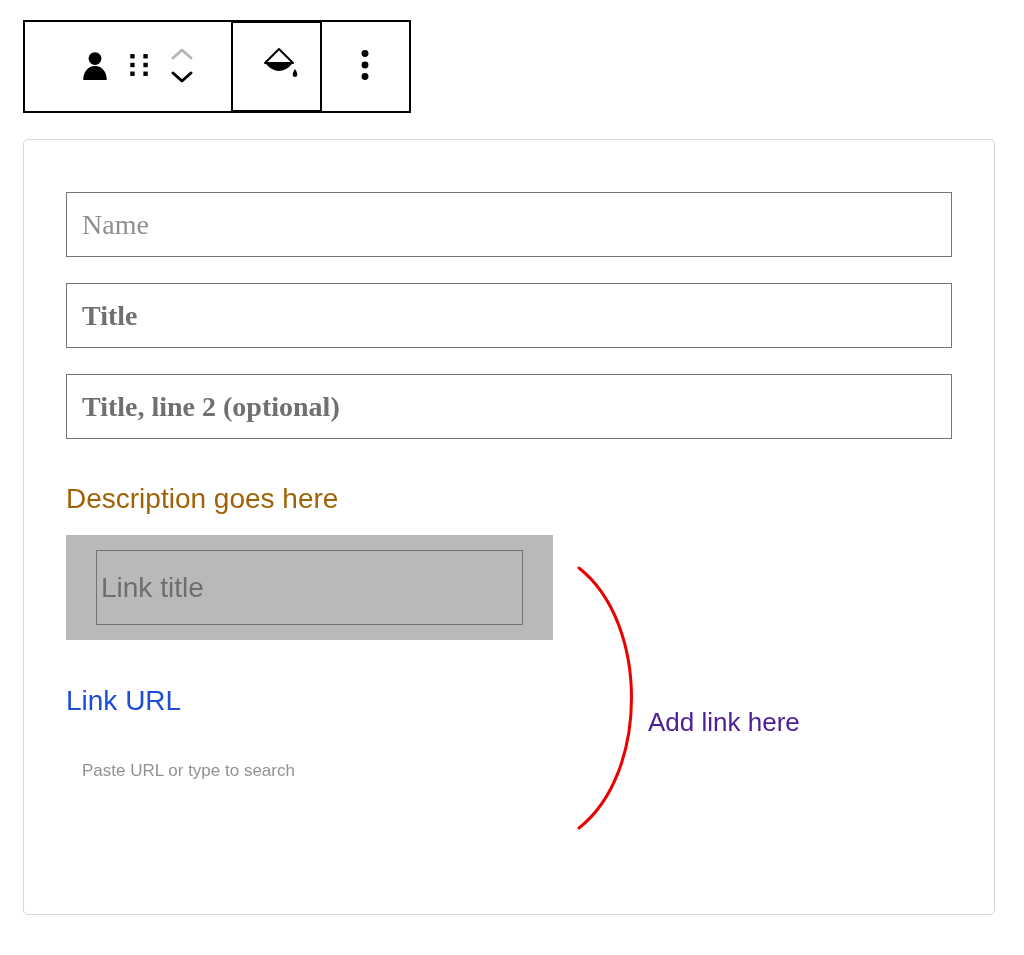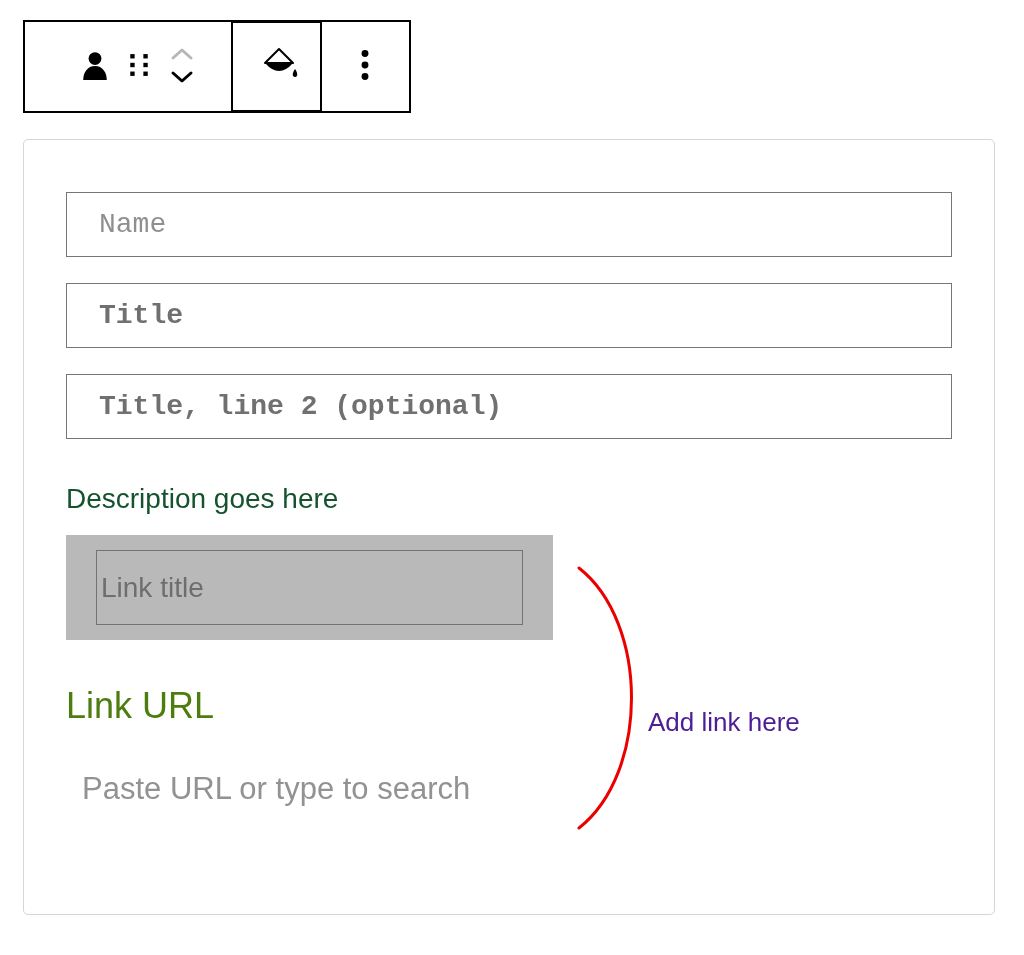--- a/index.html
+++ b/index.html
@@ -56,34 +56,34 @@
       height: 776px;
       border: 1px solid #d6d6d6;
       border-radius: 5px;
       padding: 52px 42px 40px 42px;
     }
 
     .text-field {
       width: 100%;
       height: 65px;
       border: 1px solid #767676;
-      padding: 0 32px;
+      padding: 0 15px;
       font-size: 28px;
       color: #111;
       outline: none;
       margin-bottom: 26px;
       background: #fff;
-      font-family: Liberation Mono, monospace;
+      font-family: Liberation Serif, serif;
     }
     .text-field::placeholder { color: #8f8f8f; font-weight: 400; }
     .text-field.bold::placeholder { font-weight: 600; color: #707070; }
 
     .desc-label {
       font-size: 28px;
-      color: #14532d;
+      color: #a16207;
       font-weight: 400;
       margin-top: 18px;
       margin-bottom: 20px;
     }
 
     .link-title-wrap {
       width: 487px;
       background: #b9b9b9;
       padding: 15px 30px;
       margin-bottom: 45px;
@@ -94,30 +94,30 @@
       border: 1px solid #737373;
       background: transparent;
       font-size: 28px;
       padding: 0 4px;
       font-family: inherit;
       outline: none;
     }
     .link-title-input::placeholder { color: #6e6e6e; }
 
     .link-url-label {
-      font-size: 36px;
-      color: #4d7c0f;
+      font-size: 28px;
+      color: #1d4ed8;
       margin-top: 4px;
       margin-bottom: 34px;
     }
 
     .link-url-input {
       width: 440px;
       border: none;
-      font-size: 31px;
+      font-size: 17px;
       color: #701a75;
       padding: 10px 16px;
       font-family: inherit;
       outline: none;
       background: transparent;
     }
     .link-url-input::placeholder { color: #929292; }
 
     
     .annotation-curve {

